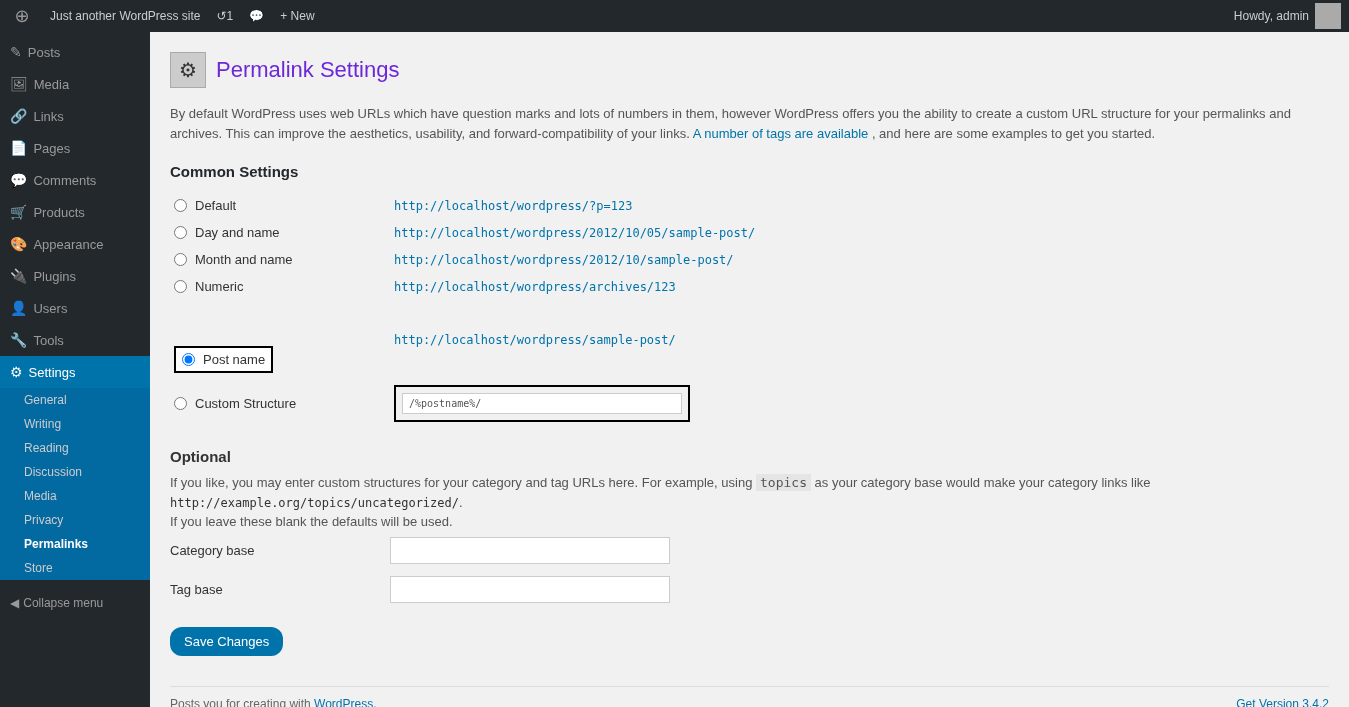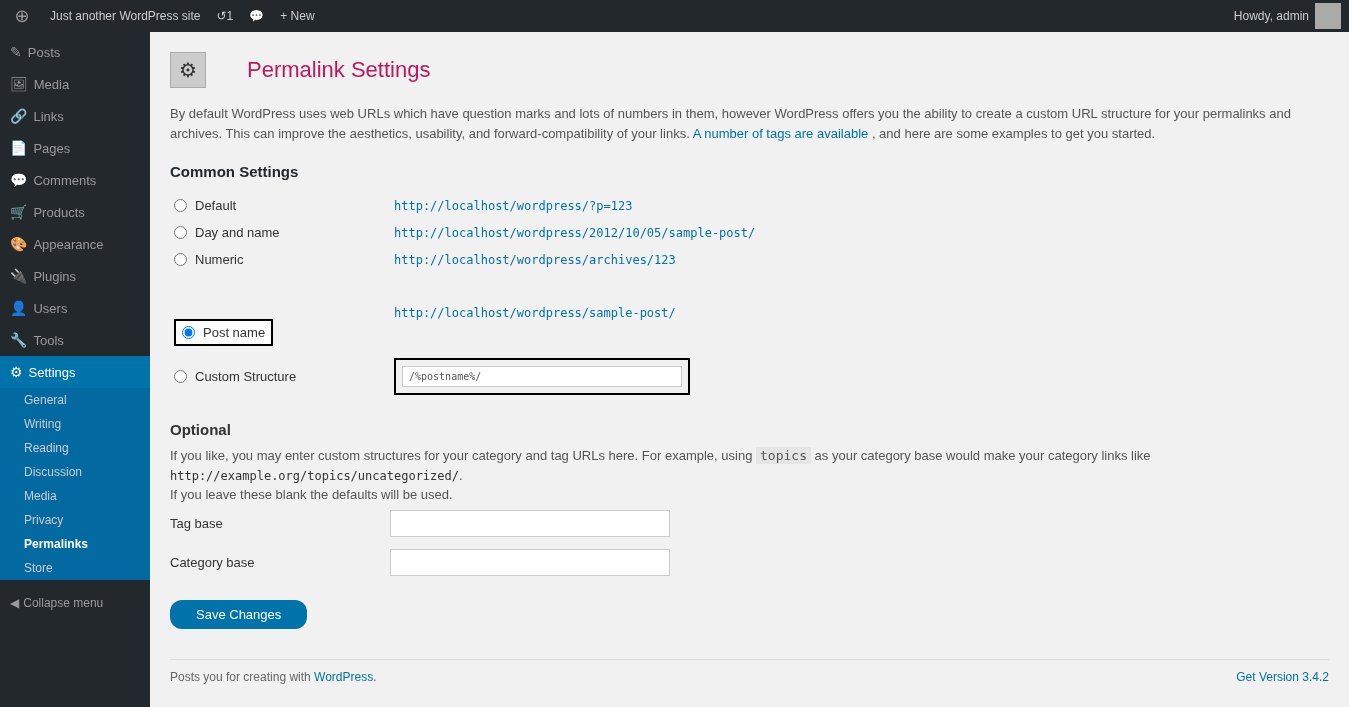--- a/index.html
+++ b/index.html
@@ -113,22 +113,21 @@
     .page-icon {
       width: 36px; height: 36px;
       background: #ccc;
       display: flex; align-items: center; justify-content: center;
       border: 1px solid #aaa;
       font-size: 20px;
     }
     .page-title {
       font-size: 22px;
       font-weight: 400;
-      color: #be185d;
-      margin-left: 31px;
+      color: #6d28d9;
     }
     .description {
       font-size: 13px;
       color: #555;
       margin-bottom: 20px;
       line-height: 1.5;
     }
     .description a { color: #0073aa; text-decoration: none; }
 
     
@@ -225,21 +224,21 @@
       font-size: 13px;
       width: 280px;
       background: #fff;
     }
 
     
     .save-btn {
       background: #0073aa;
       color: #fff;
       border: none;
-      padding: 7px 26px;
+      padding: 7px 14px;
       font-size: 13px;
       cursor: pointer;
       border-radius: 12px;
       margin-top: 12px;
     }
 
     
     #footer {
       margin-top: 30px;
       font-size: 12px;
@@ -364,20 +363,31 @@
             <div class="radio-row">
               <input type="radio" name="permalink" style="">
               <label>Day and name</label>
             </div>
           </td>
           <td>
             <span class="url-text">http://localhost/wordpress/2012/10/05/sample-post/</span>
           </td>
         </tr>
 
+        <tr>
+          <td class="label-col">
+            <div class="radio-row">
+              <input type="radio" name="permalink" style="">
+              <label>Month and name</label>
+            </div>
+          </td>
+          <td>
+            <span class="url-text">http://localhost/wordpress/2012/10/sample-post/</span>
+          </td>
+        </tr>
 
         <tr>
           <td class="label-col">
             <div class="radio-row">
               <input type="radio" name="permalink" style="">
               <label>Numeric</label>
             </div>
           </td>
           <td>
             <span class="url-text">http://localhost/wordpress/archives/123</span>
@@ -419,27 +429,27 @@
     <p class="optional-desc">
       <span>If you like, you may enter custom structures for your category and tag URLs here. For example, using</span>
       <code>topics</code>
       <span>as your category base would make your category links like</span>
       <span class="mono-url">http://example.org/topics/uncategorized/</span>.<br>
       <span>If you leave these blank the defaults will be used.</span>
     </p>
 
     
     <div class="form-row">
+      <div class="form-label">Category base</div>
+      <input type="text" class="form-input" style="">
+    </div>
+
+    
+    <div class="form-row">
       <div class="form-label">Tag base</div>
-      <input type="text" class="form-input" style="">
-    </div>
-
-    
-    <div class="form-row">
-      <div class="form-label">Category base</div>
       <input type="text" class="form-input" style="">
     </div>
 
     <button class="save-btn">Save Changes</button>
 
     <div id="footer">
       <span>
         <span>Posts you for creating with</span>
         <a>WordPress</a>.
       </span>

